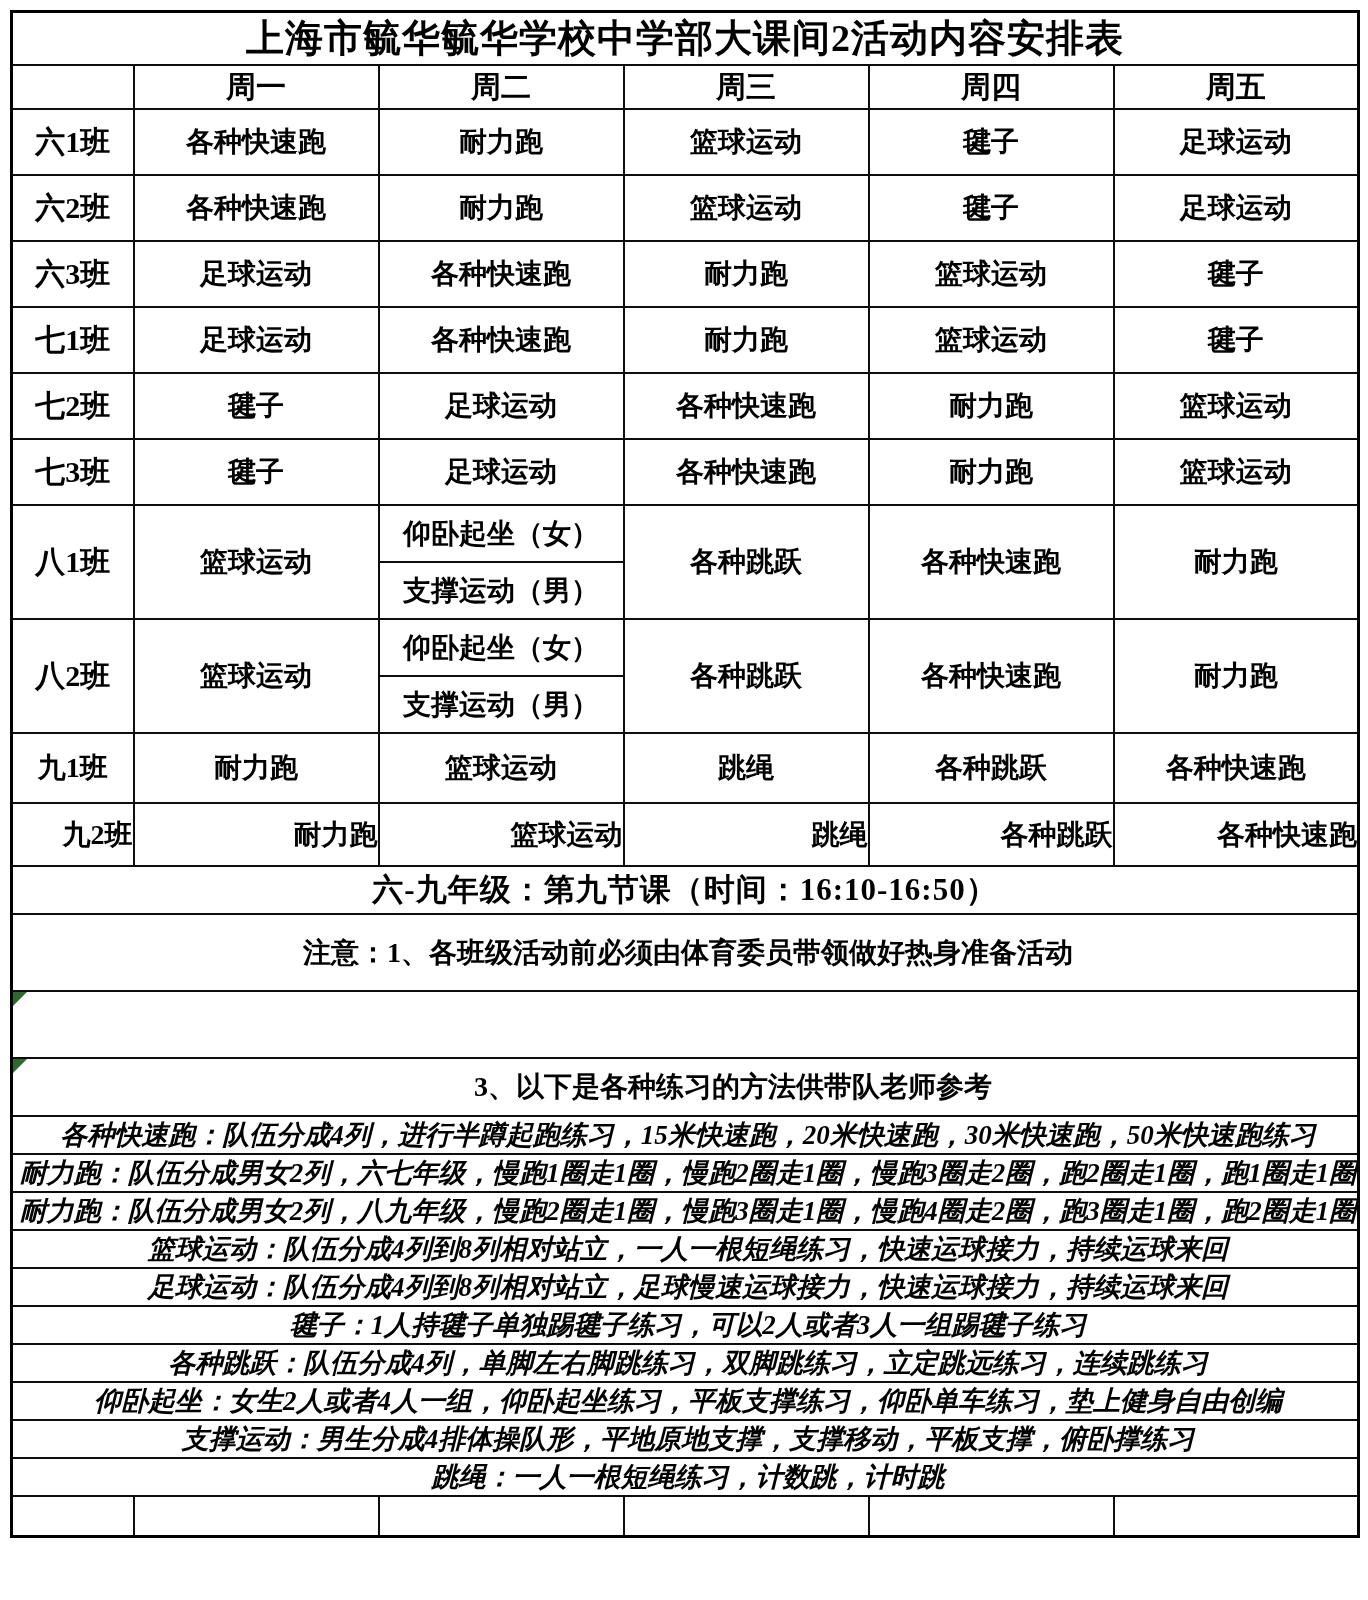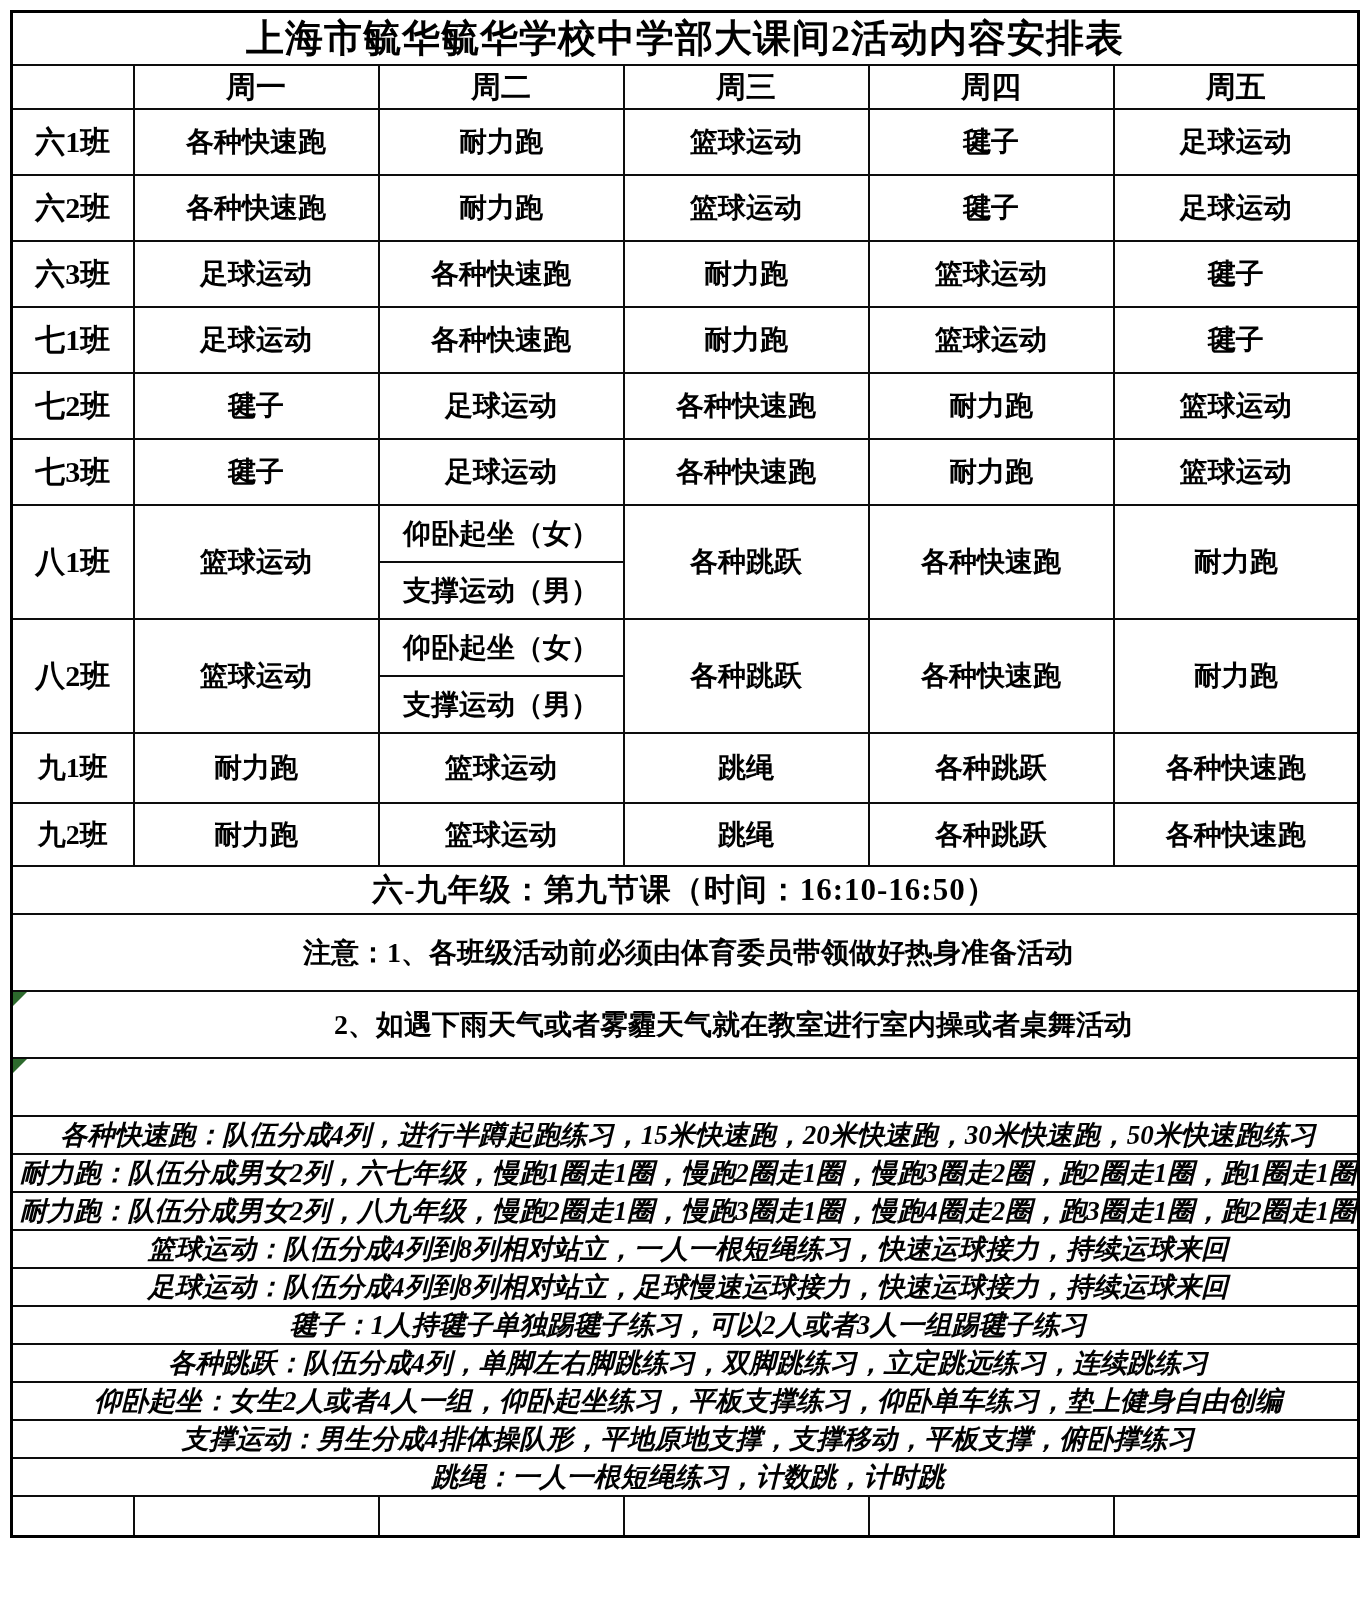--- a/index.html
+++ b/index.html
@@ -30,21 +30,21 @@
   }
   col.c0 { width: 122px; }
   col.cd { width: 245px; }
 
   .r-title td { height: 50px; font-size: 38px; letter-spacing: 1px; border-bottom: 1px solid #0369a1; }
   .r-head  td { height: 44px; font-size: 30px; }
   .r-class td { height: 66px; font-size: 28px; }
   .r-class td.lbl, .r-split td.lbl { font-size: 30px; }
   .r-split td { height: 57px; font-size: 28px; }
   .r-class2a td { height: 70px; font-size: 28px; }
-  .r-class2b td { height: 63px; font-size: 28px; }
+  .r-class2b td { height: 63px; font-size: 28px; text-align: right; }
   .r-time td { height: 48px; font-size: 31px; letter-spacing: 1px; }
   .r-note1 td { height: 77px; font-size: 28px; }
   .r-note  td { height: 67px; font-size: 28px; }
   .r-note3 td { height: 58px; font-size: 28px; }
   .r-desc  td { height: 38px; font-size: 27px; font-style: italic; }
   .r-last  td { height: 40px; }
 
   td.left-text { text-align: center; padding-left: 6px; }
   td.indent { padding-left: 96px; }
   td.rel { position: relative; }
@@ -178,26 +178,26 @@
   <tr class="r-time">
     <td colspan="6">六-九年级：第九节课（时间：16:10-16:50）</td>
   </tr>
 
   <tr class="r-note1">
     <td colspan="6" class="left-text">注意：1、各班级活动前必须由体育委员带领做好热身准备活动</td>
   </tr>
   <tr class="r-note">
     <td colspan="6" class="left-text indent rel">
       <span class="tri"></span>
-      <span>2、如遇下雨天气或者雾霾天气就在教室进行室内操或者桌舞活动</span>
     </td>
   </tr>
   <tr class="r-note3">
     <td colspan="6" class="left-text indent rel">
       <span class="tri"></span>
+      <span>3、以下是各种练习的方法供带队老师参考</span>
     </td>
   </tr>
 
   <tr class="r-desc">
     <td colspan="6" class="left-text">各种快速跑：队伍分成4列，进行半蹲起跑练习，15米快速跑，20米快速跑，30米快速跑，50米快速跑练习</td>
   </tr>
   <tr class="r-desc">
     <td colspan="6" class="left-text">耐力跑：队伍分成男女2列，六七年级，慢跑1圈走1圈，慢跑2圈走1圈，慢跑3圈走2圈，跑2圈走1圈，跑1圈走1圈</td>
   </tr>
   <tr class="r-desc">

